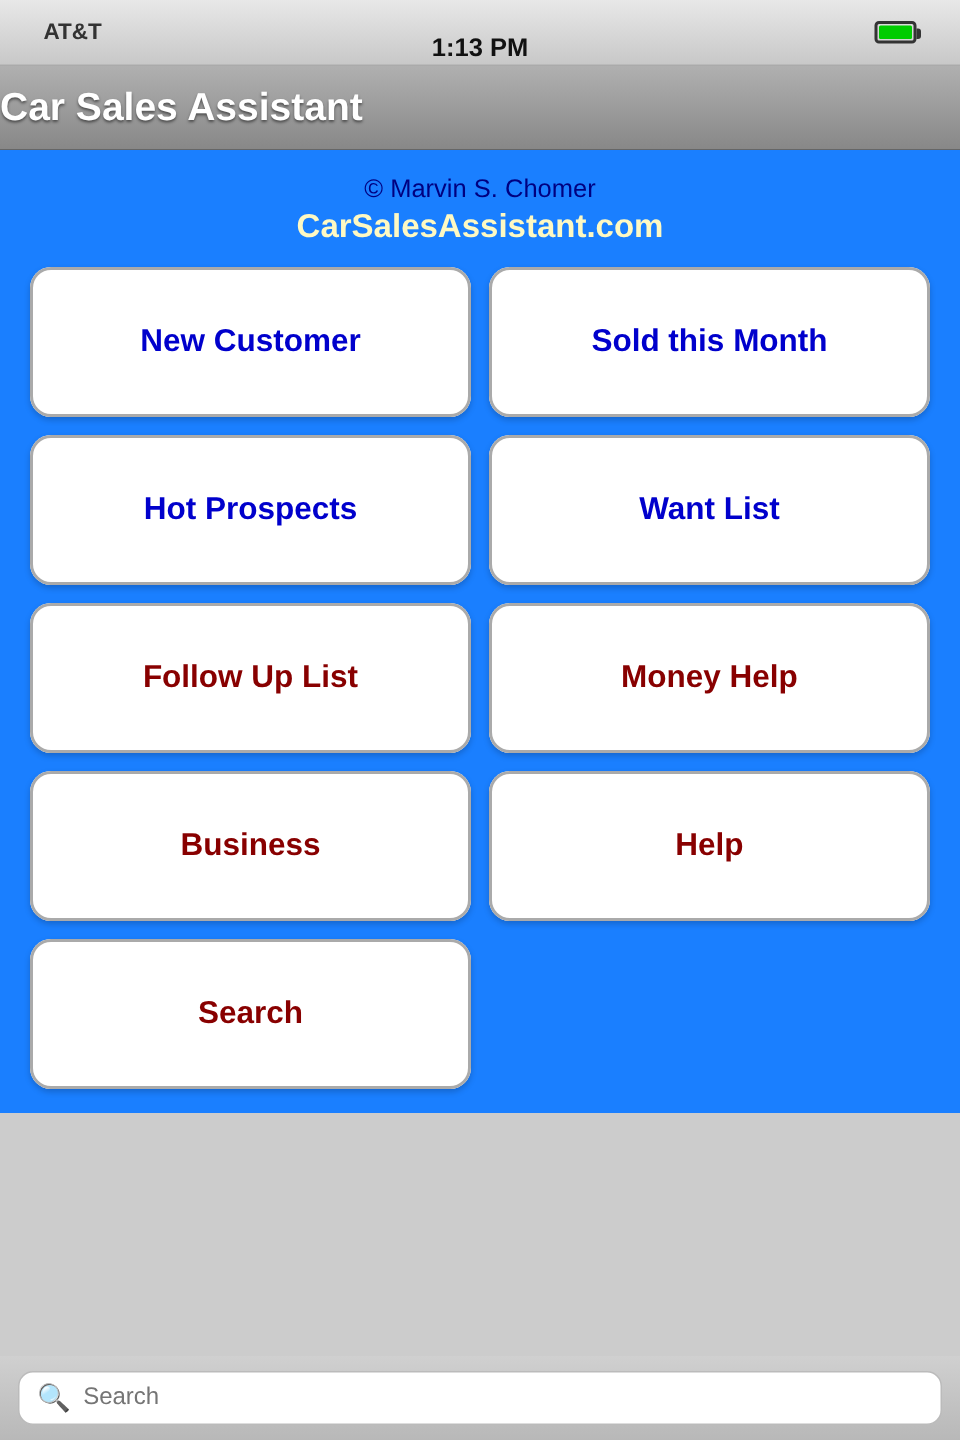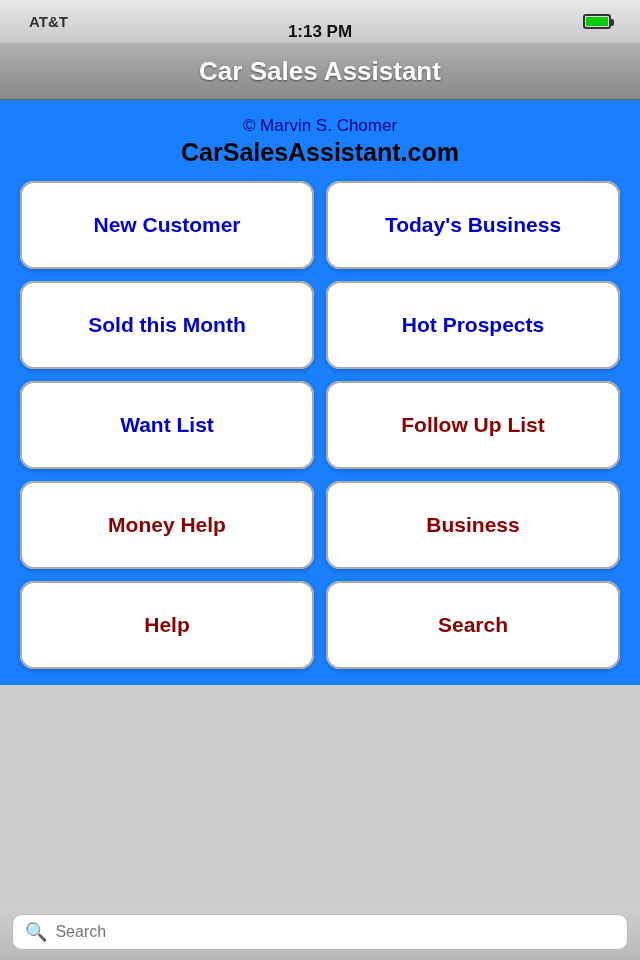--- a/index.html
+++ b/index.html
@@ -78,21 +78,21 @@
       border-radius: 1px;
     }
 
     
     #nav-bar {
       width: 640px;
       height: 56px;
       background: linear-gradient(to bottom, #b0b0b0, #888888);
       display: flex;
       align-items: center;
-      justify-content: center;
+      justify-content: flex-start;
       border-bottom: 1px solid #666;
     }
 
     #nav-title {
       font-size: 26px;
       font-weight: bold;
       color: white;
       text-shadow: 0 1px 2px rgba(0,0,0,0.5);
     }
 
@@ -109,41 +109,41 @@
 
     
     #copyright-text {
       font-size: 17px;
       color: #000080;
       text-align: center;
       margin-bottom: 2px;
     }
 
     #website-text {
-      font-size: 25px;
+      font-size: 22px;
       font-weight: bold;
-      color: #000000;
+      color: #fef9c3;
       text-align: center;
       margin-bottom: 14px;
     }
 
     
     #button-grid {
       display: grid;
       grid-template-columns: 1fr 1fr;
       gap: 12px;
       width: 100%;
     }
 
     .grid-button {
       background: white;
       border: none;
       border-radius: 14px;
       padding: 12px;
-      height: 88px;
+      height: 100px;
       display: flex;
       align-items: center;
       justify-content: center;
       cursor: pointer;
       box-shadow: inset 0 0 0 2px #aaa, 0 2px 4px rgba(0,0,0,0.2);
       outline: none;
     }
 
     .grid-button span {
       font-size: 21px;
@@ -219,23 +219,20 @@
   <p id="copyright-text">© Marvin S. Chomer</p>
   <p id="website-text">CarSalesAssistant.com</p>
 
   <div id="button-grid">
 
     <button class="grid-button btn-blue">
       <span>New Customer</span>
     </button>
 
     <button class="grid-button btn-blue">
-      <span>Today's Business</span>
-    </button>
-    <button class="grid-button btn-blue">
       <span>Sold this Month</span>
     </button>
 
     <button class="grid-button btn-blue">
       <span>Hot Prospects</span>
     </button>
     <button class="grid-button btn-blue">
       <span>Want List</span>
     </button>
 

